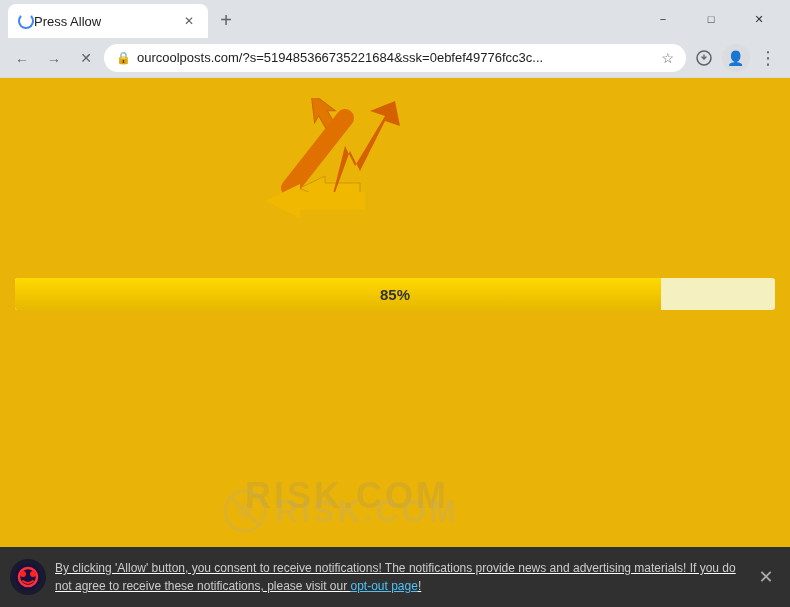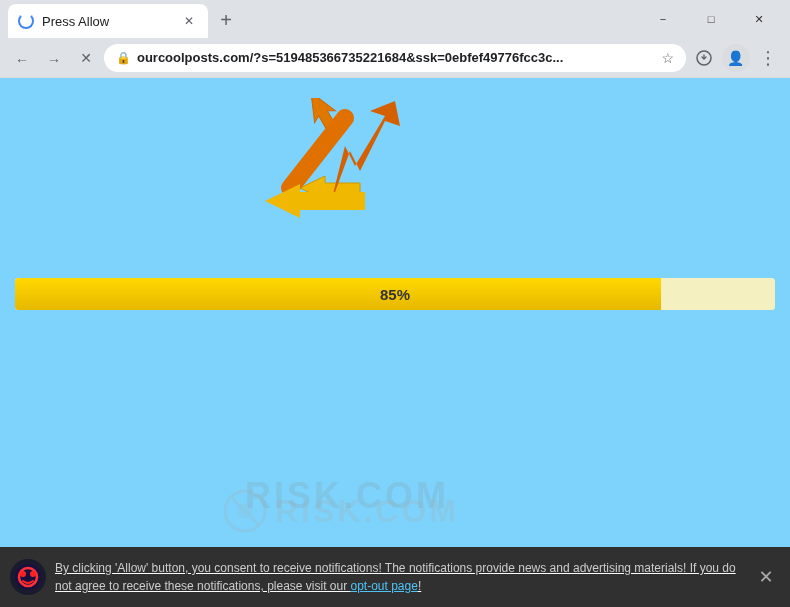--- a/index.html
+++ b/index.html
@@ -25,21 +25,20 @@
     }
     .tab {
       background: #fff;
       border-radius: 8px 8px 0 0;
       height: 34px;
       min-width: 200px;
       max-width: 240px;
       display: flex;
       align-items: center;
       padding: 0 10px;
-      gap: 8px;
       position: relative;
     }
     .tab-spinner {
       width: 16px;
       height: 16px;
       border: 2px solid #4285f4;
       border-top-color: transparent;
       border-radius: 50%;
       animation: spin 1s linear infinite;
       flex-shrink: 0;
@@ -137,21 +136,20 @@
       font-size: 12px;
       flex-shrink: 0;
     }
     .url-text {
       white-space: nowrap;
       overflow: hidden;
       text-overflow: ellipsis;
       flex: 1;
       font-size: 13px;
       color: #202124;
-      font-weight: bold;
     }
     .url-star {
       color: #5f6368;
       font-size: 14px;
       flex-shrink: 0;
     }
     .profile-btn {
       width: 28px;
       height: 28px;
       border-radius: 50%;
@@ -185,21 +183,21 @@
       justify-content: center;
       color: #5f6368;
       font-size: 14px;
       cursor: pointer;
       flex-shrink: 0;
     }
 
     
     .page-content {
       flex: 1;
-      background: #7dd3fc;
+      background: #eab308;
       position: relative;
       overflow: hidden;
     }
 
     
     .progress-container {
       position: absolute;
       top: 200px;
       left: 15px;
       right: 15px;

